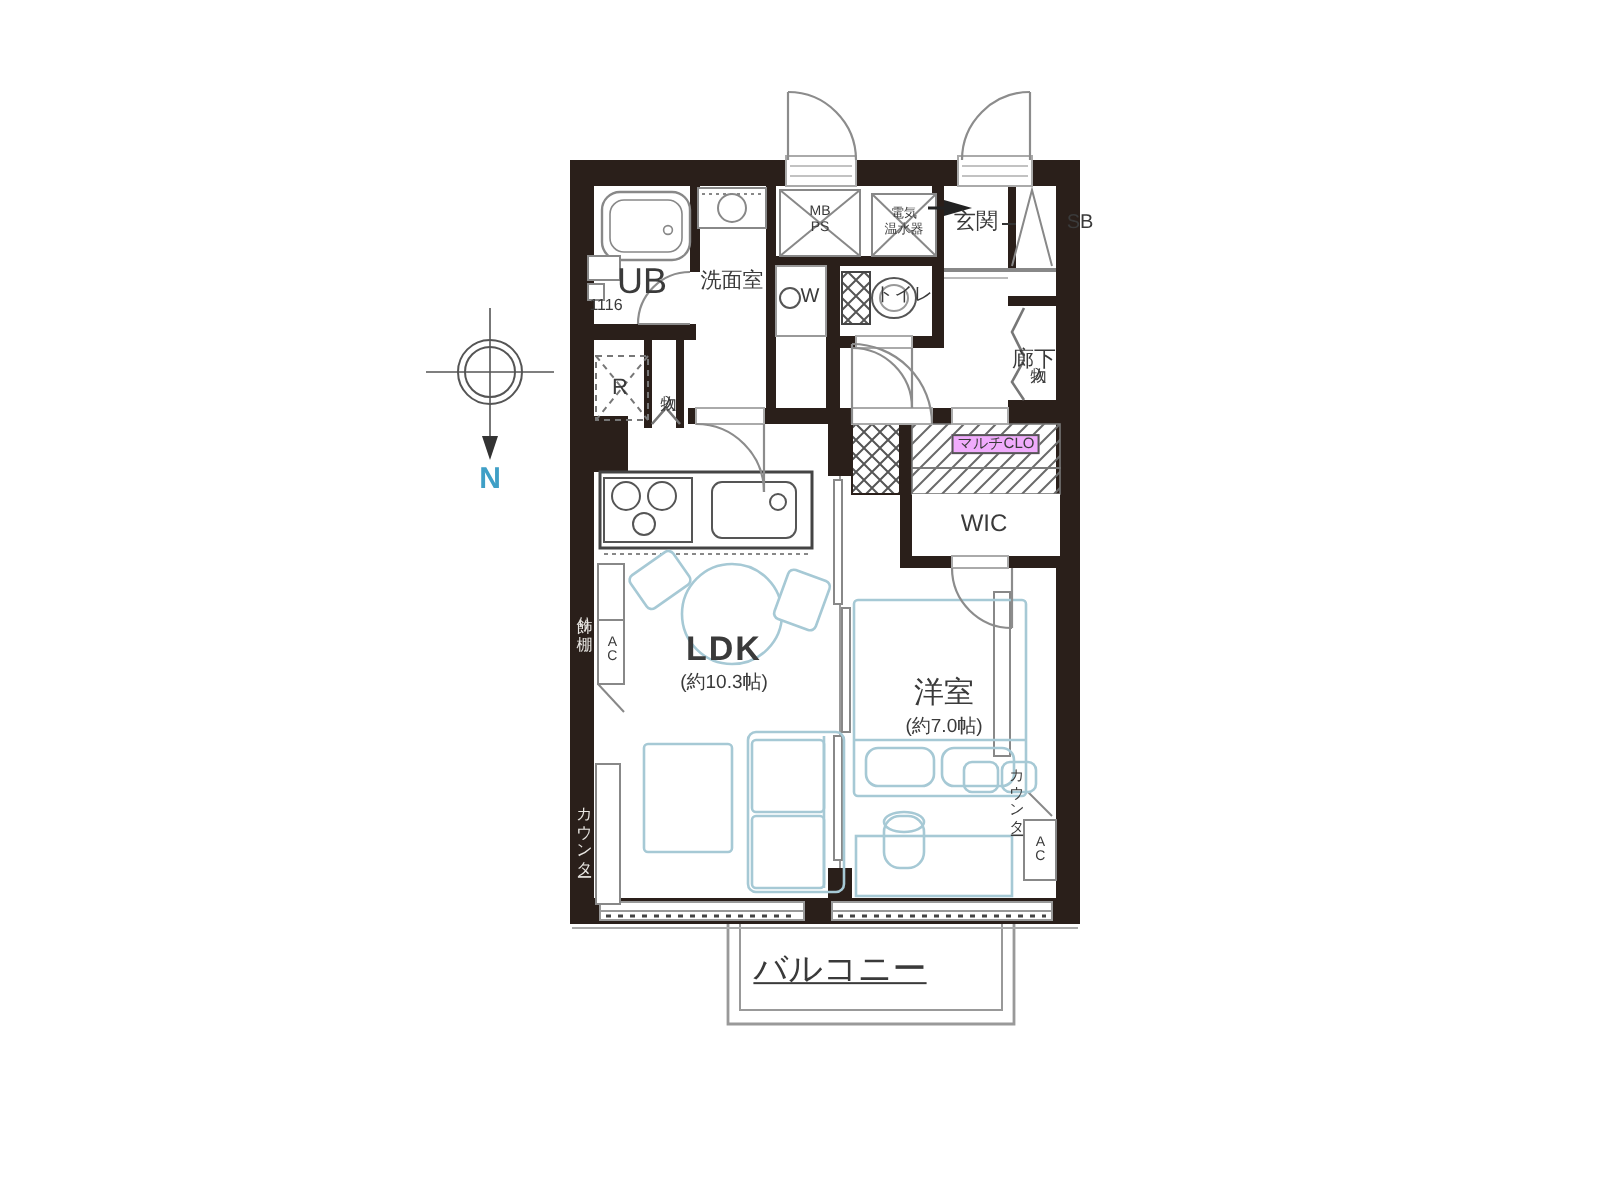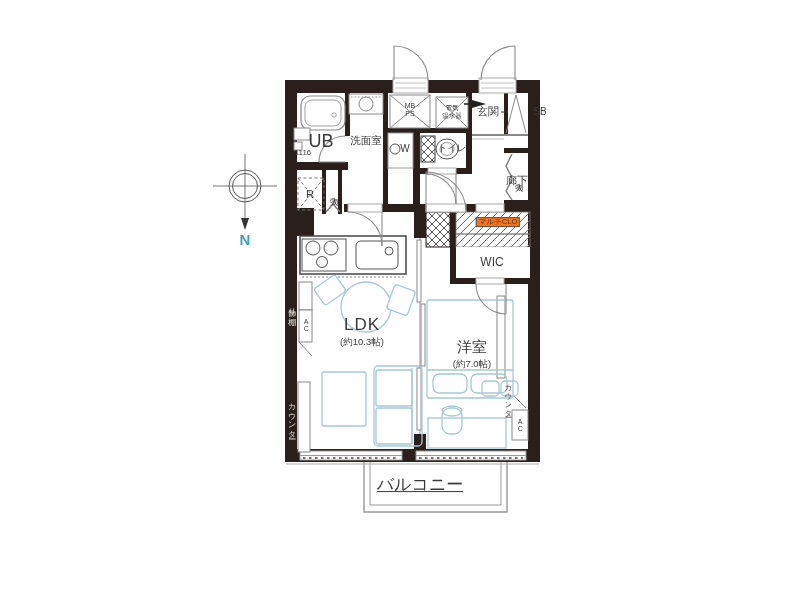--- a/index.html
+++ b/index.html
@@ -7,21 +7,21 @@
     --wallink:#e8e6e2; --north:#3f9fc6; --hatch:#5f5f5f;
   }
   html,body{margin:0;padding:0;background:#fff;}
   #stage{position:relative;width:799px;height:600px;background:#fff;overflow:hidden;
          font-family:"Liberation Sans","DejaVu Sans",sans-serif;}
   #plan-svg{position:absolute;left:0;top:0;}
   .lbl{position:absolute;transform:translate(-50%,-50%);white-space:nowrap;
        color:var(--ink);line-height:1.05;text-align:center;}
   .v{writing-mode:vertical-rl;text-orientation:upright;letter-spacing:0;}
   .onwall{color:var(--wallink);}
-  .boxed{border:1px solid #555;background:#f97316;padding:0 2px;}
+  .boxed{border:1px solid #555;background:#f0abfc;padding:0 2px;}
   .north{color:var(--north);font-weight:bold;}
 </style>
 </head>
 <body>
 <div id="stage">
 
 <svg id="plan-svg" width="799" height="600" viewBox="0 0 799 600">
   <defs>
     <pattern id="hh" width="8" height="8" patternUnits="userSpaceOnUse">
       <path d="M-1,7 L9,-3 M-1,15 L9,5" stroke="#6a6a6a" stroke-width="1" fill="none"></path>
@@ -263,21 +263,21 @@
 <div class="lbl" style="left:452px;top:116px;font-size:6.5px;">温水器</div>
 <div class="lbl" style="left:488px;top:112px;font-size:11px;">玄関</div>
 <div class="lbl" style="left:540px;top:112px;font-size:10px;">SB</div>
 <div class="lbl" style="left:452px;top:148px;font-size:9.5px;">トイレ</div>
 <div class="lbl" style="left:493px;top:181px;font-size:11px;margin-left:24px;">廊下</div>
 <div class="lbl v" style="left:518px;top:177px;font-size:8px;">物入</div>
 <div class="lbl v" style="left:333px;top:191px;font-size:8px;">物入</div>
 <div class="lbl" style="left:310px;top:195px;font-size:11px;">R</div>
 <div class="lbl boxed" style="left:498px;top:222px;font-size:7.5px;">マルチCLO</div>
 <div class="lbl" style="left:492px;top:262px;font-size:12px;">WIC</div>
-<div class="lbl" style="left:362px;top:325px;font-size:17px;letter-spacing:1px;">LDK</div>
+<div class="lbl" style="left:362px;top:325px;font-size:17px;letter-spacing:1px;font-weight:bold;">LDK</div>
 <div class="lbl" style="left:362px;top:342px;font-size:9.5px;">(約10.3帖)</div>
 <div class="lbl" style="left:472px;top:347px;font-size:15px;">洋室</div>
 <div class="lbl" style="left:472px;top:364px;font-size:9.5px;">(約7.0帖)</div>
 <div class="lbl" style="left:420px;top:485px;font-size:17px;text-decoration:underline;">バルコニー</div>
 <div class="lbl v onwall" style="left:291px;top:307px;font-size:8px;">飾り棚</div>
 <div class="lbl v onwall" style="left:291px;top:416px;font-size:8px;">カウンター</div>
 <div class="lbl v" style="left:306px;top:325px;font-size:7px;">AC</div>
 <div class="lbl v" style="left:508px;top:396px;font-size:7.5px;">カウンター</div>
 <div class="lbl v" style="left:520px;top:425px;font-size:7px;">AC</div>
 <div class="lbl north" style="left:245px;top:240px;font-size:15px;">N</div>

